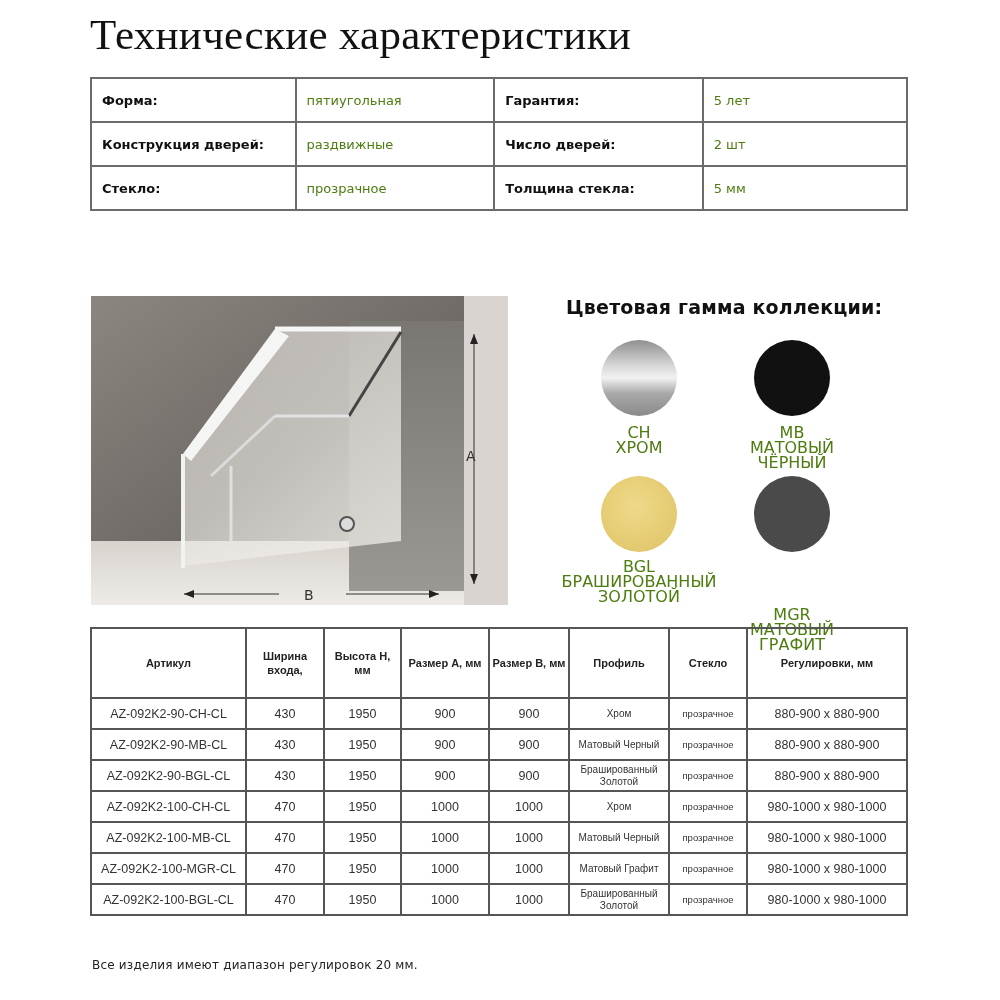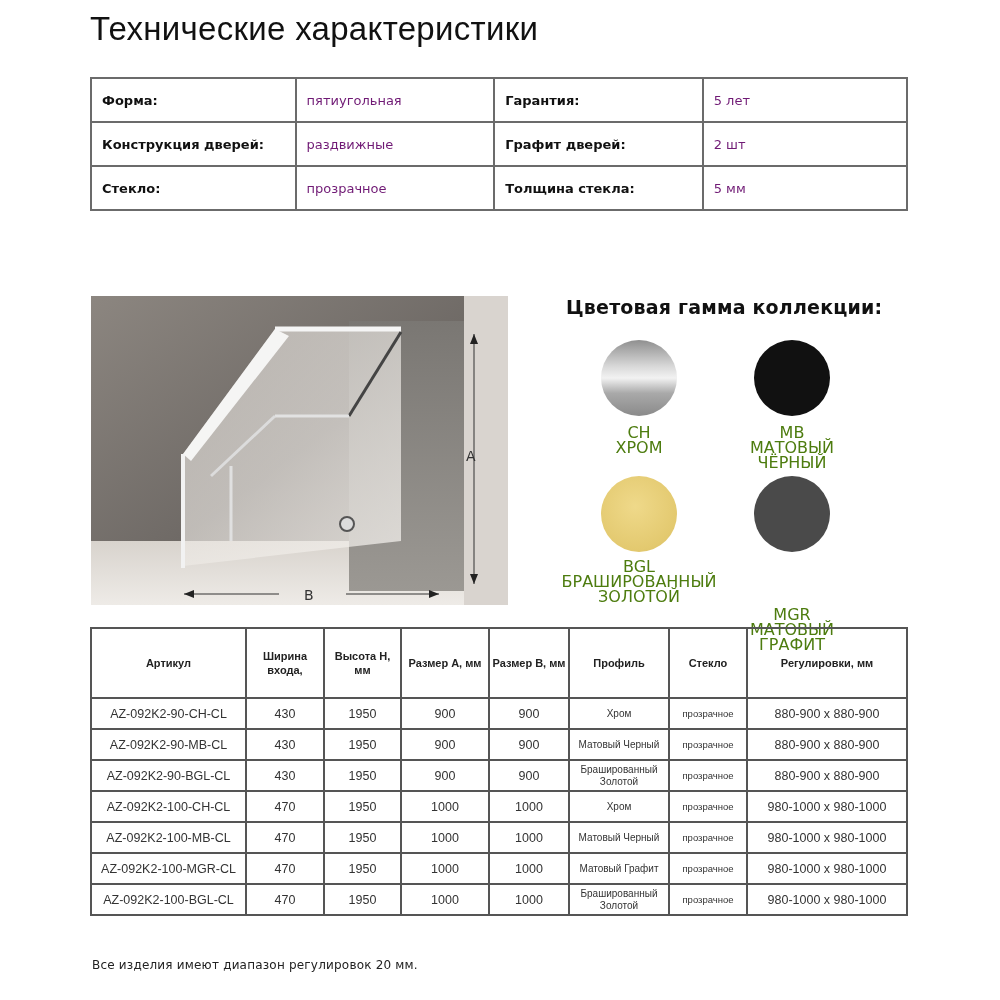--- a/index.html
+++ b/index.html
@@ -1,23 +1,23 @@
 <!DOCTYPE html>
 <html><head>
 <meta charset="utf-8">
 <style>
   html, body { margin: 0; padding: 0; background: #ffffff; }
   body { width: 1000px; height: 1000px; position: relative; overflow: hidden; font-family: "DejaVu Sans", sans-serif; color: #1a1a1a; }
-  .title { position: absolute; left: 90px; top: 10px; font-size: 33px; font-weight: 400; letter-spacing: 0.3px; color: #111; font-family: Liberation Sans, sans-serif; }
+  .title { position: absolute; left: 90px; top: 10px; font-size: 43px; font-weight: 400; letter-spacing: 0.3px; color: #111; font-family: Liberation Serif, serif; }
 
   
   .spec { position: absolute; left: 90px; top: 77px; width: 818px; border-collapse: collapse; }
   .spec td { border: 2px solid #6b6b6b; height: 42px; padding: 0 0 0 10px; font-size: 13px; vertical-align: middle; }
   .spec td.k { font-weight: 700; color: #111; margin-top: 12px; }
-  .spec td.v { color: #701a75; border-radius: 15px; }
+  .spec td.v { color: #4d7c0f; border-radius: 15px; }
 
   
   .photo { position: absolute; left: 91px; top: 296px; width: 417px; height: 309px; overflow: hidden; background: #cfcac4; }
 
   
   .colors-title { position: absolute; left: 566px; top: 296px; font-size: 19px; font-weight: 700; color: #111; letter-spacing: 0.2px; }
   .swatch { position: absolute; width: 76px; height: 76px; border-radius: 50%; }
   .swatch-label { position: absolute; width: 170px; text-align: center; font-size: 16px; line-height: 15px; color: #4d7c0f; text-transform: uppercase; }
 
   
@@ -45,21 +45,21 @@
   <tbody>
       <tr>
     <td class="k">Форма:</td>
     <td class="v">пятиугольная</td>
     <td class="k">Гарантия:</td>
     <td class="v">5 лет</td>
   </tr>
   <tr>
     <td class="k">Конструкция дверей:</td>
     <td class="v">раздвижные</td>
-    <td class="k">Графит дверей:</td>
+    <td class="k">Число дверей:</td>
     <td class="v">2 шт</td>
   </tr>
   <tr>
     <td class="k">Стекло:</td>
     <td class="v">прозрачное</td>
     <td class="k">Толщина стекла:</td>
     <td class="v">5 мм</td>
   </tr>
 </tbody>
   </table>

